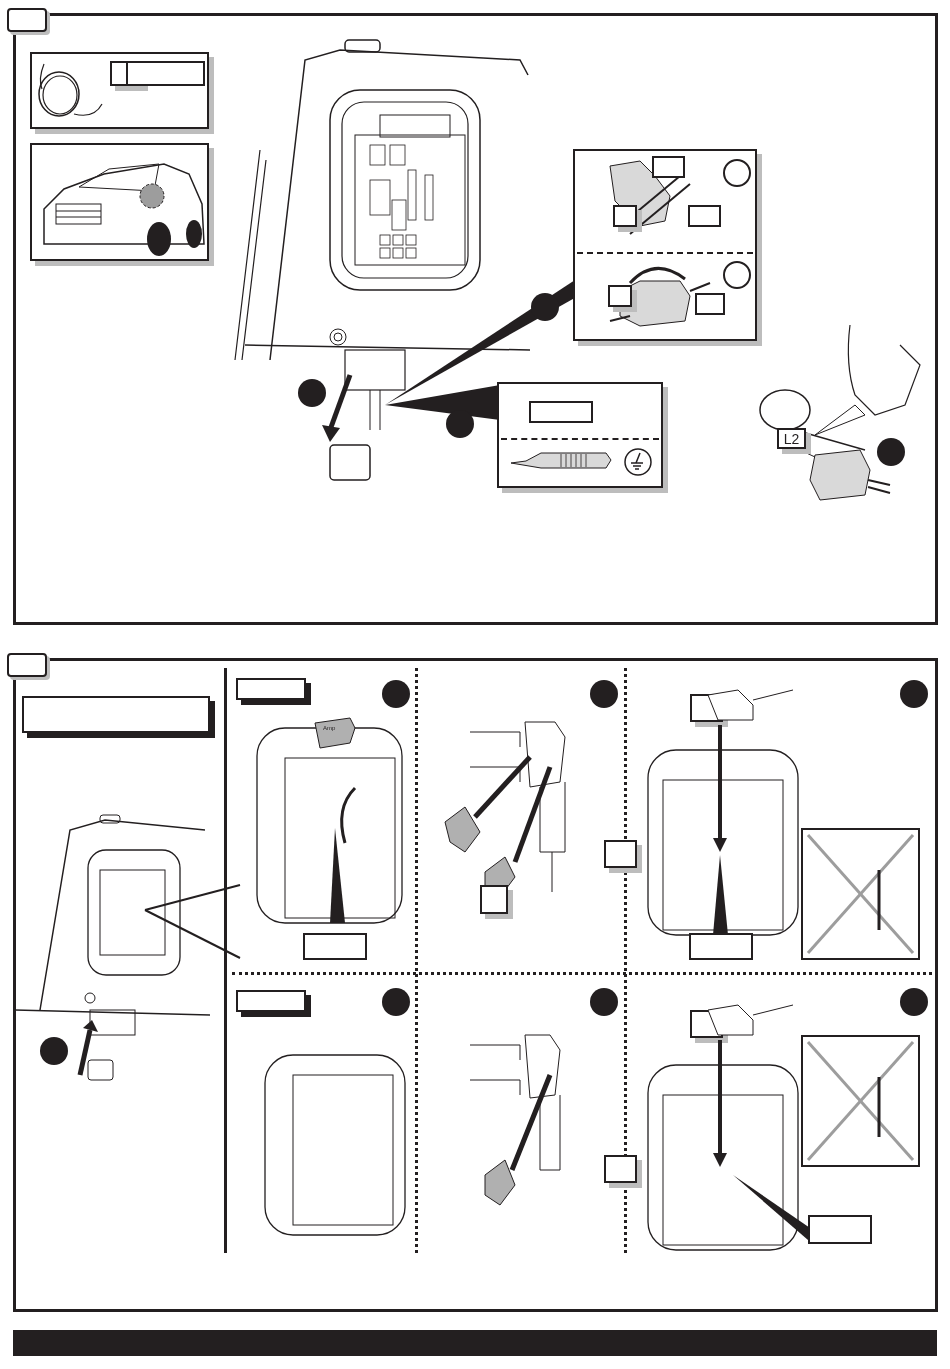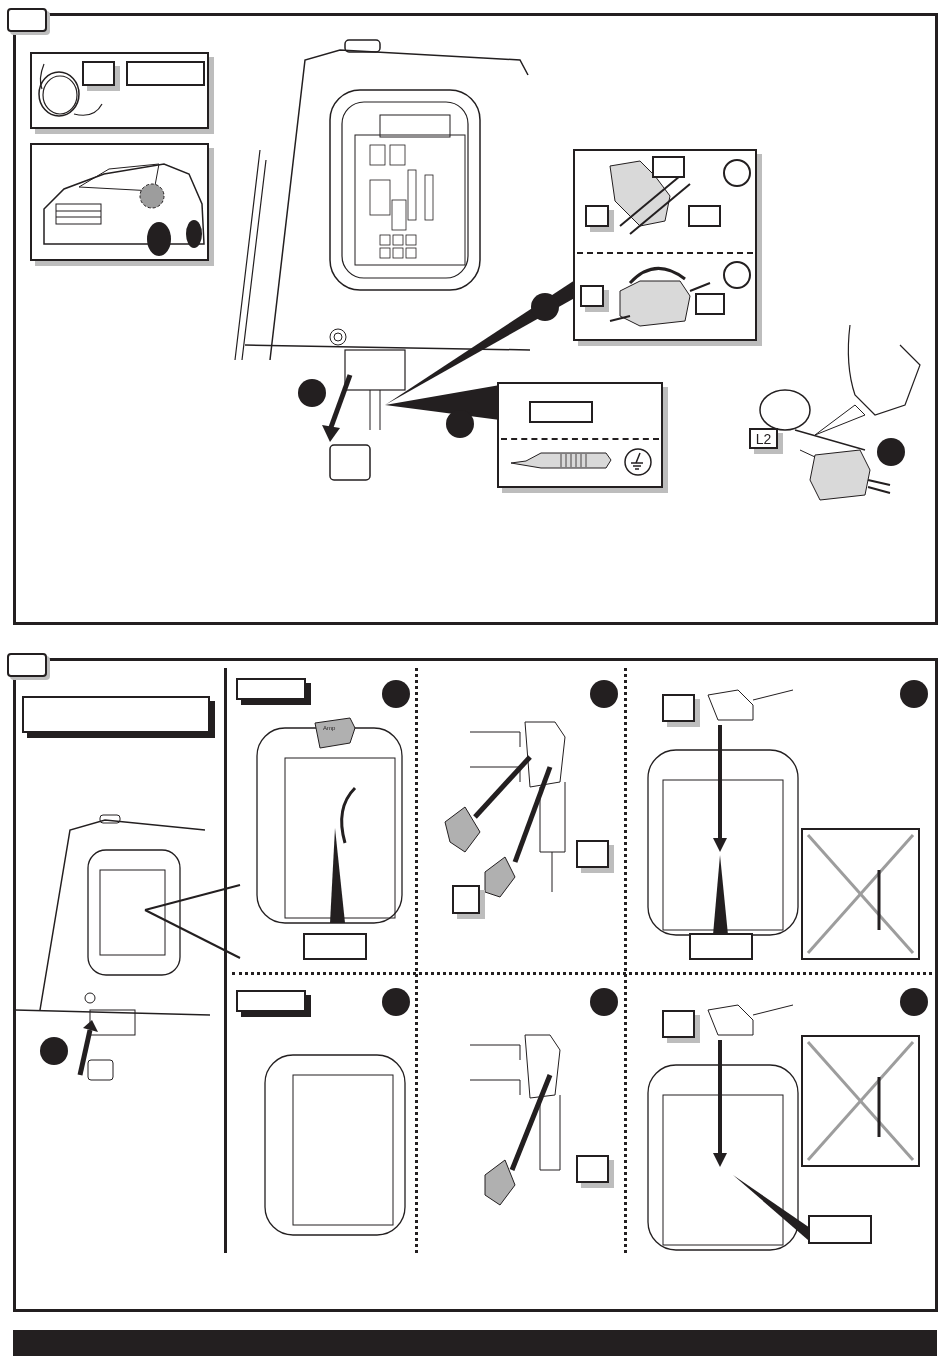--- a/index.html
+++ b/index.html
@@ -1,21 +1,21 @@
 <!DOCTYPE html>
 <html><head>
 <meta charset="utf-8">
 <style>
   html, body { margin:0; padding:0; background:#ffffff; }
   body { width:950px; height:1369px; position:relative; overflow:hidden; font-family:"Liberation Sans", sans-serif; }
   .section { position:absolute; border:3px solid #231f20; box-sizing:border-box; background:#fff; }
   .tab { position:absolute; width:36px; height:20px; border:2px solid #231f20; border-radius:4px; background:#fff; box-shadow:3px 3px 0 #bdbdbd; }
   .frame { position:absolute; border:2px solid #231f20; background:#fff; box-shadow:5px 5px 0 #bdbdbd; box-sizing:border-box; }
   .lbl { position:absolute; border:2px solid #231f20; background:#fff; box-sizing:border-box; font-size:14px; display:flex; align-items:center; justify-content:center; color:#231f20; }
-  .lbl.shadow-grey { box-shadow:5px 5px 0 #bdbdbd; }
+  .lbl.shadow-grey { box-shadow:5px 5px 0 #bdbdbd;margin-left:28px; }
   .lbl.shadow-black { box-shadow:5px 5px 0 #231f20; }
   .dot { position:absolute; width:28px; height:28px; border-radius:50%; background:#231f20; }
   .ring { position:absolute; width:28px; height:28px; border-radius:50%; border:2px solid #231f20; background:#fff; box-sizing:border-box; }
   .vdash { position:absolute; width:0; border-left:3px dotted #231f20; }
   .hdash { position:absolute; height:0; border-top:3px dotted #231f20; }
   svg { position:absolute; overflow:visible; }
   .footer { position:absolute; left:13px; top:1330px; width:924px; height:26px; background:#231f20; }
 </style>
 </head>
 <body>

